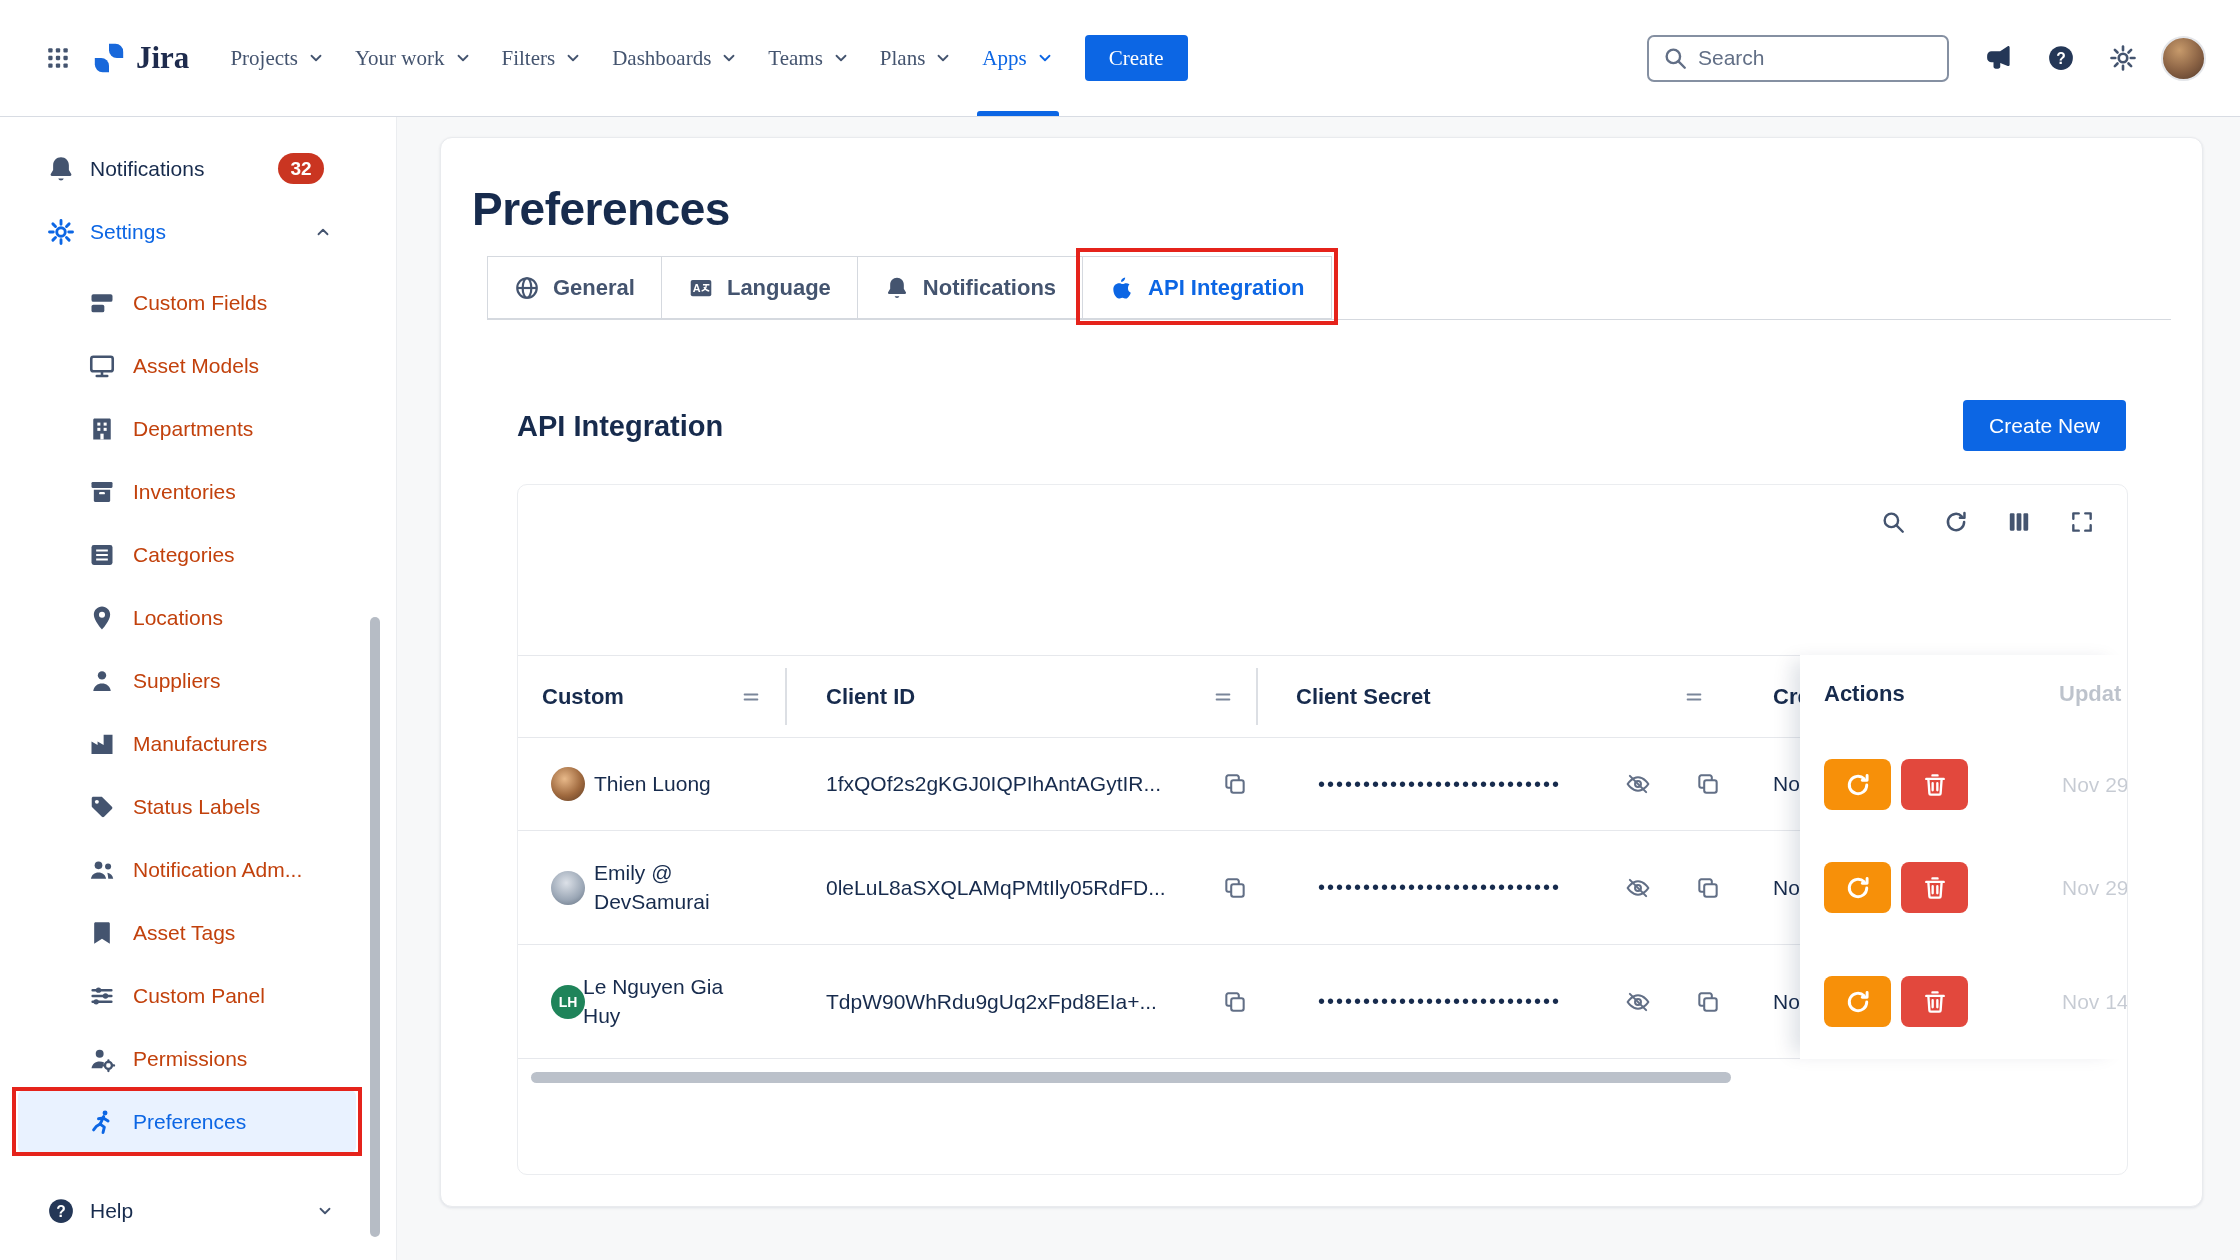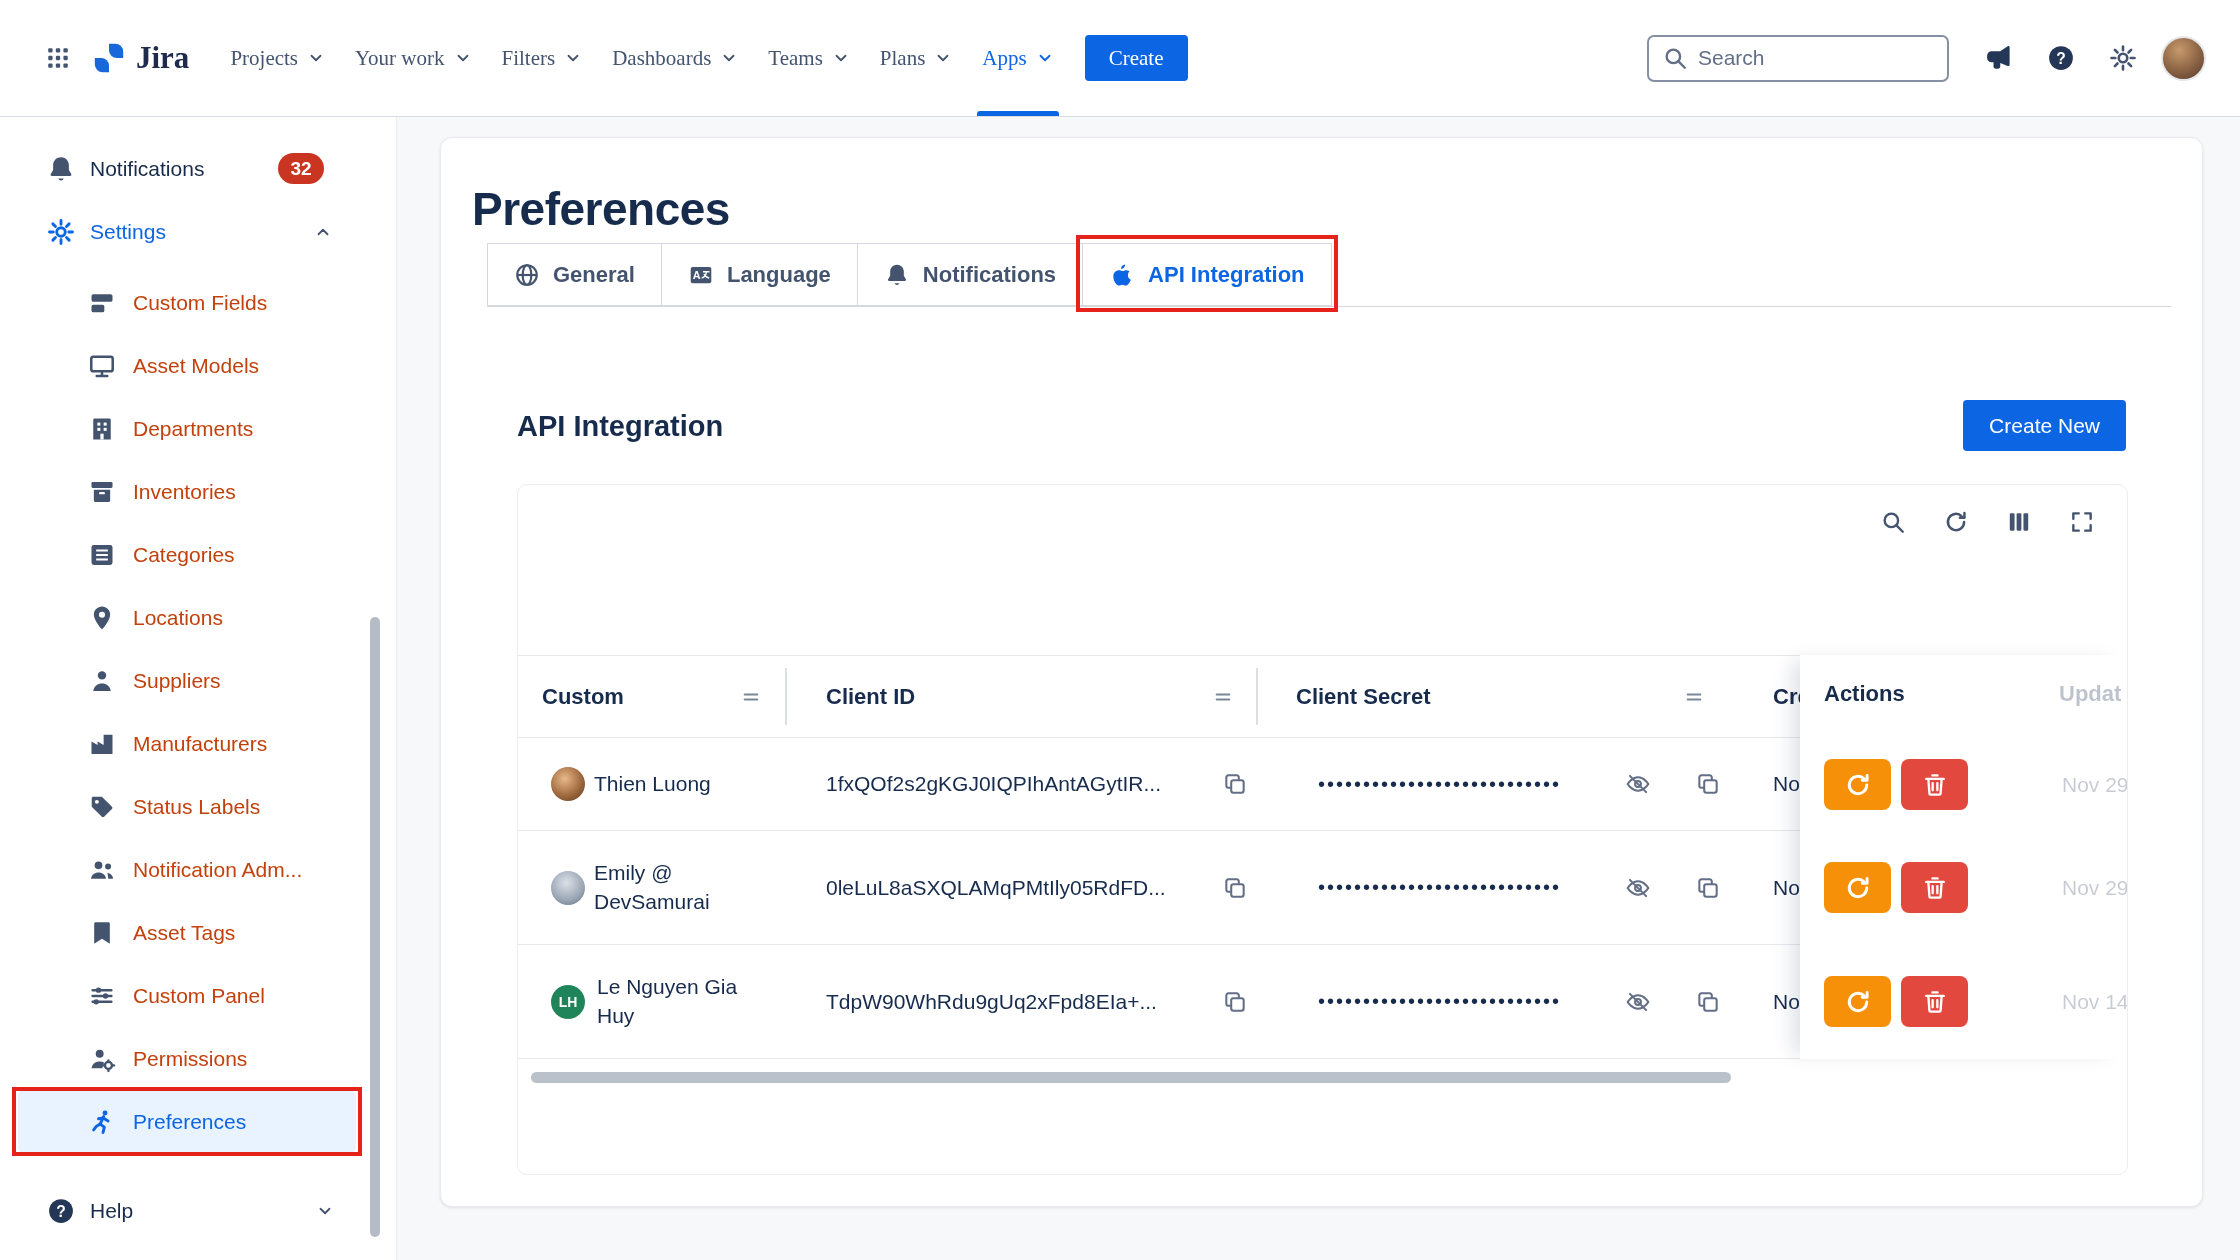--- a/index.html
+++ b/index.html
@@ -52,21 +52,21 @@
   .sub-row.selected .annotation-box{left:-6px;right:-6px;top:-3px;bottom:-3px;}
   .help-row{position:absolute;left:0;right:0;top:1064px;height:60px;display:flex;align-items:center;padding-left:46px;gap:14px;font-size:21px;cursor:pointer;}
   .help-row .chev{margin-left:auto;margin-right:62px;color:#44546F;}
   .side-scrollbar{position:absolute;right:16px;top:500px;width:10px;height:620px;background:#A9B0BB;border-radius:6px;opacity:.85;}
 
   
   .main{position:absolute;left:397px;top:117px;right:0;bottom:0;background:#F7F8F9;}
   .card{position:absolute;left:43px;top:20px;width:1763px;height:1070px;background:#fff;
     border:1px solid #E9EBEE;border-radius:12px;box-shadow:0 1px 3px rgba(9,30,66,.10);}
   .page-title{position:absolute;left:31px;top:44px;font-size:46px;font-weight:600;color:#172B4D;letter-spacing:-.5px;}
-  .tabs{position:absolute;left:46px;right:31px;top:105px;height:64px;display:flex;align-items:stretch;border-bottom:1px solid #D5D9DF;}
+  .tabs{position:absolute;left:46px;right:31px;top:118px;height:64px;display:flex;align-items:stretch;border-bottom:1px solid #D5D9DF;}
   .tab{display:flex;align-items:center;gap:13px;padding:0 26px;border:1px solid #D5D9DF;background:#fff;
     font-size:22px;font-weight:600;color:#44546F;position:relative;cursor:pointer;white-space:nowrap;}
   .tab + .tab{margin-left:-1px;}
   .tab .ticon{color:#44546F;}
   .tab.active{color:#0C66E4;}
   .tab.active .ticon{color:#0C66E4;}
   .tab.active .annotation-box{left:-7px;right:-7px;top:-9px;bottom:-7px;}
   .section-title{position:absolute;left:76px;top:272px;font-size:29px;font-weight:700;color:#172B4D;}
   .create-new-btn{position:absolute;right:76px;top:262px;height:51px;padding:0 26px;background:#0C66E4;color:#fff;
     border:none;border-radius:4px;font-size:21px;font-weight:500;font-family:inherit;cursor:pointer;}
@@ -620,21 +620,21 @@
           </div>
         <div class="cell" style="left:1255px;width:40px;">
             <span class="created">Nov</span>
           </div>
       </div>
 
       <div class="trow" style="top:460px;height:114px;">
         <div class="cell" style="left:33px;">
             <span class="avatar initials">LH</span>
           </div>
-        <div class="cell" style="left:79px;width:150px;justify-content:center;">
+        <div class="cell" style="left:65px;width:150px;justify-content:center;">
             <span class="uname">Le Nguyen Gia Huy</span>
           </div>
         <div class="cell" style="left:308px;width:370px;">
             <span class="cid">TdpW90WhRdu9gUq2xFpd8EIa+...</span>
           </div>
         <div class="cell" style="left:704px;">
             <button class="copy-btn"><span><svg class="i26" viewBox="0 0 24 24">
                   <g fill="none" stroke="currentColor" stroke-width="1.9">
                     <rect x="8.5" y="8.5" width="11.5" height="11.5" rx="2"></rect>
                     <path d="M15.5 8.5V5.8A1.8 1.8 0 0013.7 4H5.8A1.8 1.8 0 004 5.8v7.9a1.8 1.8 0 001.8 1.8h2.7"></path>

